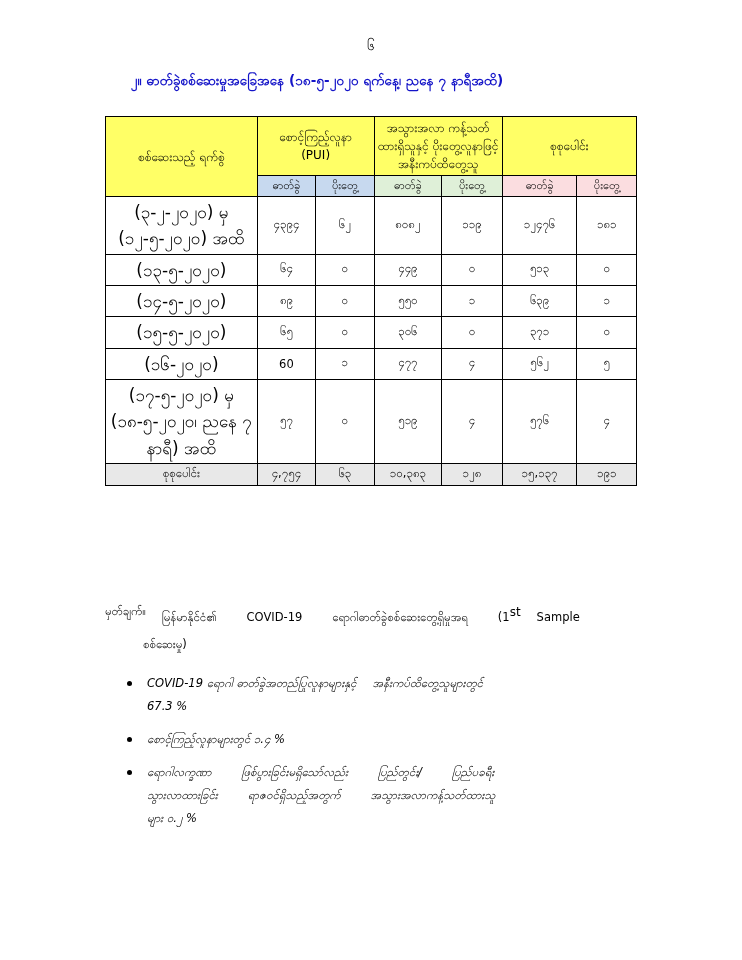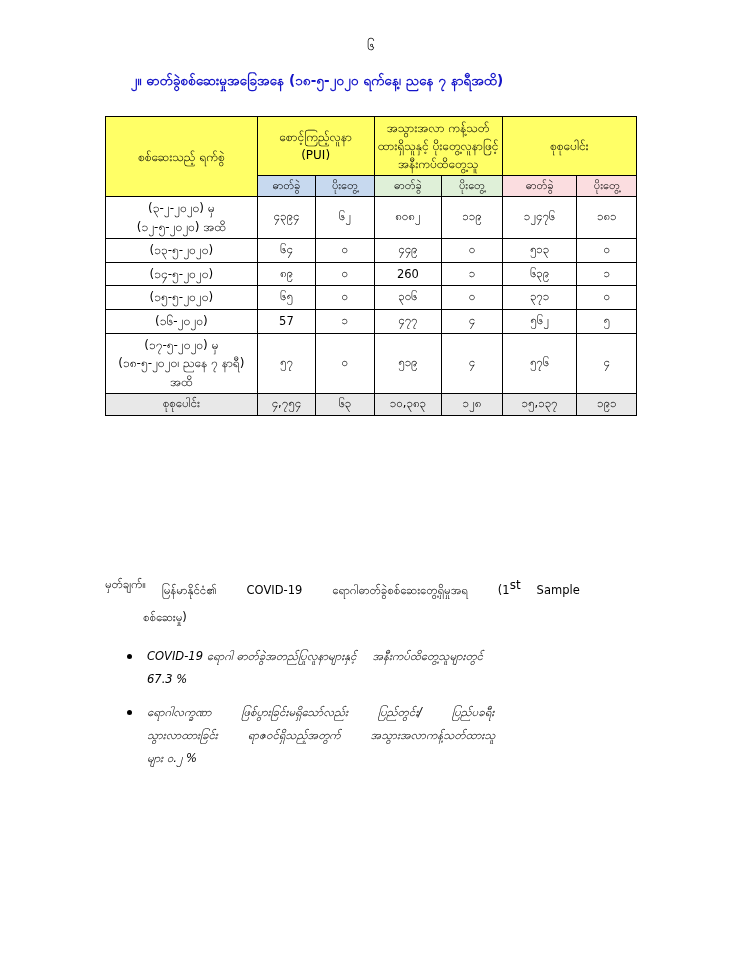--- a/index.html
+++ b/index.html
@@ -64,34 +64,34 @@
     line-height: 1.5;
     padding: 6px 4px;
   }
   .sub-blue { background: #c7d9ef; font-size: 11px; }
   .sub-green { background: #dff0d8; font-size: 11px; }
   .sub-pink { background: #fbdde0; font-size: 11px; }
   .row-label {
     text-align: center;
     line-height: 1.55;
     padding: 5px 4px;
-    font-size: 12px;
+    font-size: 17px;
   }
   .data-cell {
     font-size: 11.5px;
     padding: 6px 3px;
   }
   .total-row td {
     background: #e8e8e8;
     font-size: 11.5px;
     padding: 5px 3px;
   }
   .notes {
     position: absolute;
-    top: 573px;
+    top: 600px;
     left: 105px;
     width: 535px;
     font-size: 11.5px;
     line-height: 2.0;
   }
   .note-head {
     display: flex;
     align-items: flex-start;
   }
   .note-head .label {
@@ -186,37 +186,37 @@
         <td class="data-cell">၀</td>
         <td class="data-cell">၄၄၉</td>
         <td class="data-cell">၀</td>
         <td class="data-cell">၅၁၃</td>
         <td class="data-cell">၀</td>
       </tr>
       <tr>
         <td class="row-label" style="white-space:pre-line;">(၁၄-၅-၂၀၂၀)</td>
         <td class="data-cell">၈၉</td>
         <td class="data-cell">၀</td>
-        <td class="data-cell">260</td>
+        <td class="data-cell">၅၅၀</td>
         <td class="data-cell">၁</td>
         <td class="data-cell">၆၃၉</td>
         <td class="data-cell">၁</td>
       </tr>
       <tr>
         <td class="row-label" style="white-space:pre-line;">(၁၅-၅-၂၀၂၀)</td>
         <td class="data-cell">၆၅</td>
         <td class="data-cell">၀</td>
         <td class="data-cell">၃၀၆</td>
         <td class="data-cell">၀</td>
         <td class="data-cell">၃၇၁</td>
         <td class="data-cell">၀</td>
       </tr>
       <tr>
         <td class="row-label" style="white-space:pre-line;">(၁၆-၂၀၂၀)</td>
-        <td class="data-cell">57</td>
+        <td class="data-cell">60</td>
         <td class="data-cell">၁</td>
         <td class="data-cell">၄၇၇</td>
         <td class="data-cell">၄</td>
         <td class="data-cell">၅၆၂</td>
         <td class="data-cell">၅</td>
       </tr>
       <tr>
         <td class="row-label" style="white-space:pre-line;">(၁၇-၅-၂၀၂၀) မှ
 (၁၈-၅-၂၀၂၀၊ ညနေ ၇ နာရီ) အထိ</td>
         <td class="data-cell">၅၇</td>
@@ -245,20 +245,24 @@
         <span>မြန်မာနိုင်ငံ၏</span><span class="gap-lg"></span><span>COVID-19</span><span class="gap-lg"></span><span>ရောဂါဓာတ်ခွဲစစ်ဆေးတွေ့ရှိမှုအရ</span><span class="gap-lg"></span><span>(1</span><span class="sup">st</span><span class="gap-md"></span><span>Sample</span>
       </span>
     </div>
     <div class="note-sub">စစ်ဆေးမှု)</div>
 
     <ul class="bullets">
       <li>
         <span class="dot"></span>
         <span>COVID-19 ရောဂါ ဓာတ်ခွဲအတည်ပြုလူနာများနှင့်</span><span class="gap-md"></span><span>အနီးကပ်ထိတွေ့သူများတွင်</span><br>
         <span>67.3 %</span>
+      </li>
+      <li>
+        <span class="dot"></span>
+        <span>စောင့်ကြည့်လူနာများတွင် ၁.၄ %</span>
       </li>
       <li>
         <span class="dot"></span>
         <span>ရောဂါလက္ခဏာ</span><span class="gap-lg"></span><span>ဖြစ်ပွားခြင်းမရှိသော်လည်း</span><span class="gap-lg"></span><span>ပြည်တွင်း/</span><span class="gap-lg"></span><span>ပြည်ပခရီး</span><br>
         <span>သွားလာထားခြင်း</span><span class="gap-lg"></span><span>ရာဇဝင်ရှိသည့်အတွက်</span><span class="gap-lg"></span><span>အသွားအလာကန့်သတ်ထားသူ</span><br>
         <span>များ ၀.၂ %</span>
       </li>
     </ul>
   </div>
 

